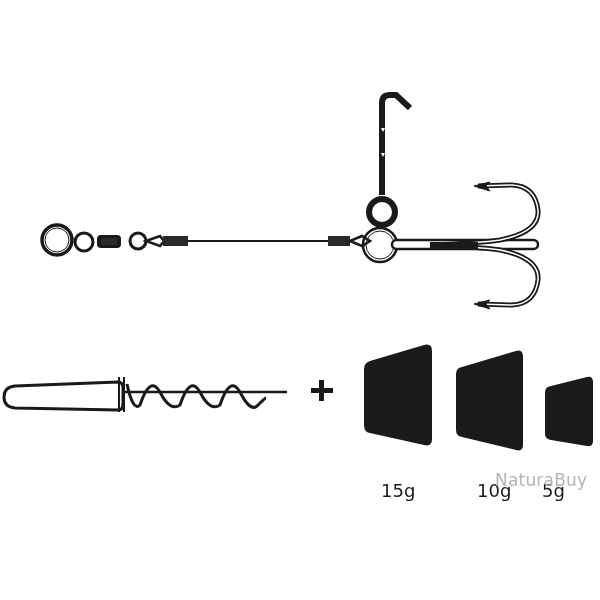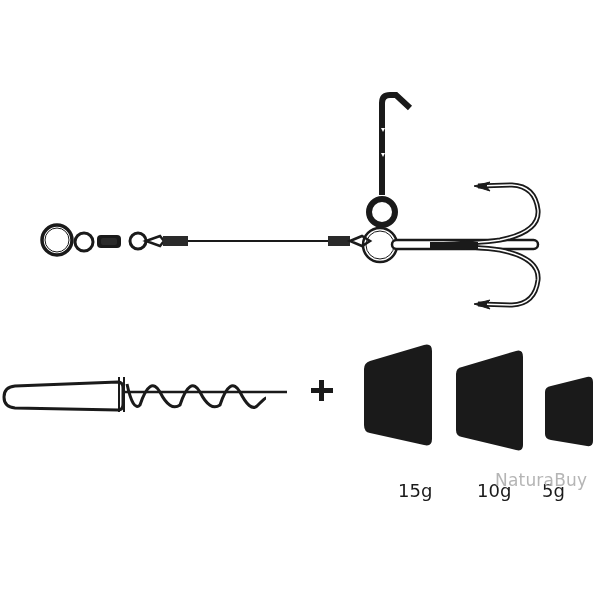--- a/index.html
+++ b/index.html
@@ -65,16 +65,16 @@
   <g>
     <rect x="311" y="388" width="22" height="5" fill="#1a1a1a"></rect>
     <rect x="319" y="380" width="5" height="21" fill="#1a1a1a"></rect>
   </g>
 
   <path d="M370,361 L424,345 Q432,343 432,351 L432,439 Q432,447 424,445 L370,433 Q364,432 364,425 L364,369 Q364,363 370,361 Z" fill="#1a1a1a"></path>
   <path d="M462,367 L516,351 Q523,349 523,357 L523,445 Q523,452 516,450 L462,437 Q456,436 456,430 L456,374 Q456,368 462,367 Z" fill="#1a1a1a"></path>
   <path d="M551,386 L587,377 Q593,376 593,382 L593,441 Q593,447 587,446 L551,440 Q545,439 545,434 L545,392 Q545,387 551,386 Z" fill="#1a1a1a"></path>
 </svg>
 
-<div class="lbl" style="left:381px;top:480px;margin-left:17px;">15g</div>
+<div class="lbl" style="left:381px;top:480px;">15g</div>
 <div class="lbl" style="left:477px;top:480px;">10g</div>
 <div class="lbl" style="left:542px;top:480px;">5g</div>
 <div class="wm" style="left:495px;top:470px;">NaturaBuy</div>
 
 </body></html>

